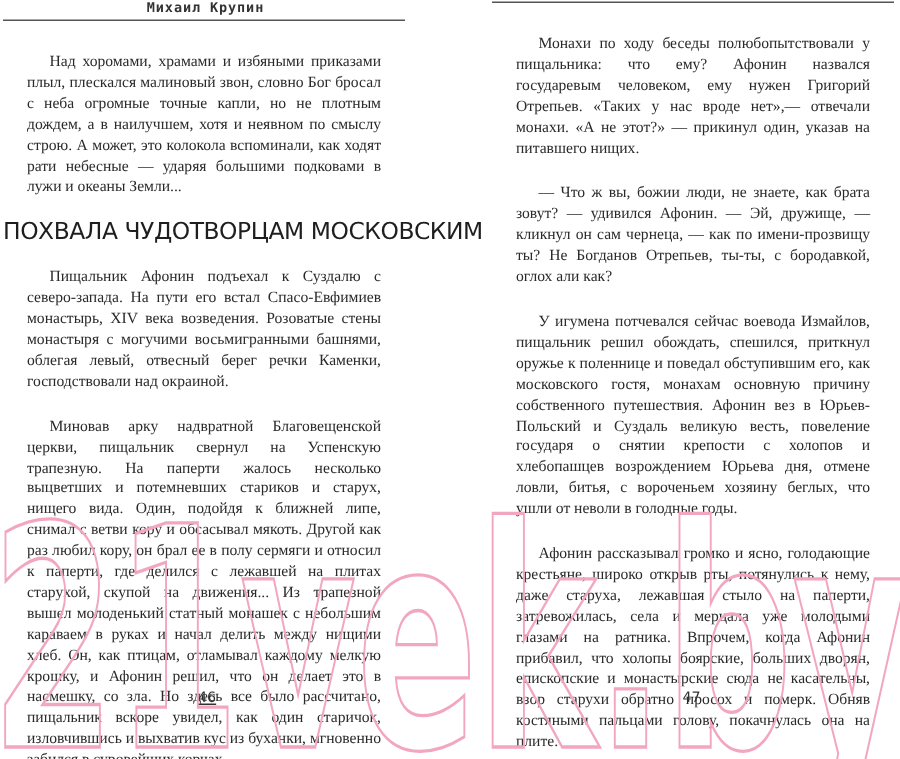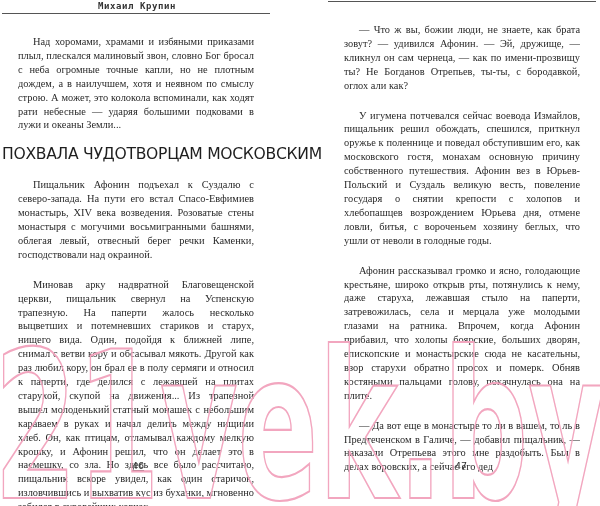--- a/index.html
+++ b/index.html
@@ -76,20 +76,21 @@
       <p class="para">Миновав арку надвратной Благовещенской церкви, пищальник свернул на Успенскую трапезную. На паперти жалось несколько выцветших и потемневших стариков и старух, нищего вида. Один, подойдя к ближней липе, снимал с ветви кору и обсасывал мякоть. Другой как раз любил кору, он брал ее в полу сермяги и относил к паперти, где делился с лежавшей на плитах старухой, скупой на движения... Из трапезной вышел молоденький статный монашек с небольшим караваем в руках и начал делить между нищими хлеб. Он, как птицам, отламывал каждому мелкую крошку, и Афонин решил, что он делает это в насмешку, со зла. Но здесь все было рассчитано, пищальник вскоре увидел, как один старичок, изловчившись и выхватив кус из буханки, мгновенно забился в суровейших корчах.</p>
       <p class="para">Рядом с действом кормления другие монахи кололи дрова. Афонин спросил у них о происхождении нищих, оказалось, что это не нищие вовсе, а новые пришлые говорящим, выжитые бескормицей из дальних угодий обители и принесшие в монастырь вместо оброка свои затихающие тела и разгневанные желудки.</p>
     </div>
     <div class="folio">46</div>
   </div>
 
   <div class="page right">
     <div class="head-rule"></div>
     <div class="gap"></div>
     <div class="body-text">
+      <p class="para">Монахи по ходу беседы полюбопытствовали у пищальника: что ему? Афонин назвался государевым человеком, ему нужен Григорий Отрепьев. «Таких у нас вроде нет»,— отвечали монахи. «А не этот?» — прикинул один, указав на питавшего нищих.</p>
       <p class="para">— Что ж вы, божии люди, не знаете, как брата зовут? — удивился Афонин. — Эй, дружище, — кликнул он сам чернеца, — как по имени-прозвищу ты? Не Богданов Отрепьев, ты-ты, с бородавкой, оглох али как?</p>
       <p class="para">У игумена потчевался сейчас воевода Измайлов, пищальник решил обождать, спешился, приткнул оружье к поленнице и поведал обступившим его, как московского гостя, монахам основную причину собственного путешествия. Афонин вез в Юрьев-Польский и Суздаль великую весть, повеление государя о снятии крепости с холопов и хлебопашцев возрождением Юрьева дня, отмене ловли, битья, с вороченьем хозяину беглых, что ушли от неволи в голодные годы.</p>
       <p class="para">Афонин рассказывал громко и ясно, голодающие крестьяне, широко открыв рты, потянулись к нему, даже старуха, лежавшая стыло на паперти, затревожилась, села и мерцала уже молодыми глазами на ратника. Впрочем, когда Афонин прибавил, что холопы боярские, больших дворян, епископские и монастырские сюда не касательны, взор старухи обратно просох и померк. Обняв костяными пальцами голову, покачнулась она на плите.</p>
       <p class="para">— Да вот еще в монастыре то ли в вашем, то ль в Предтеченском в Галиче, — добавил пищальник, — наказали Отрепьева этого мне раздобыть. Был в делах воровских, а сейчас его дед</p>
     </div>
     <div class="folio">47</div>
   </div>
 
   <div class="watermark">
     <svg viewBox="0 0 600 166" preserveAspectRatio="none">

